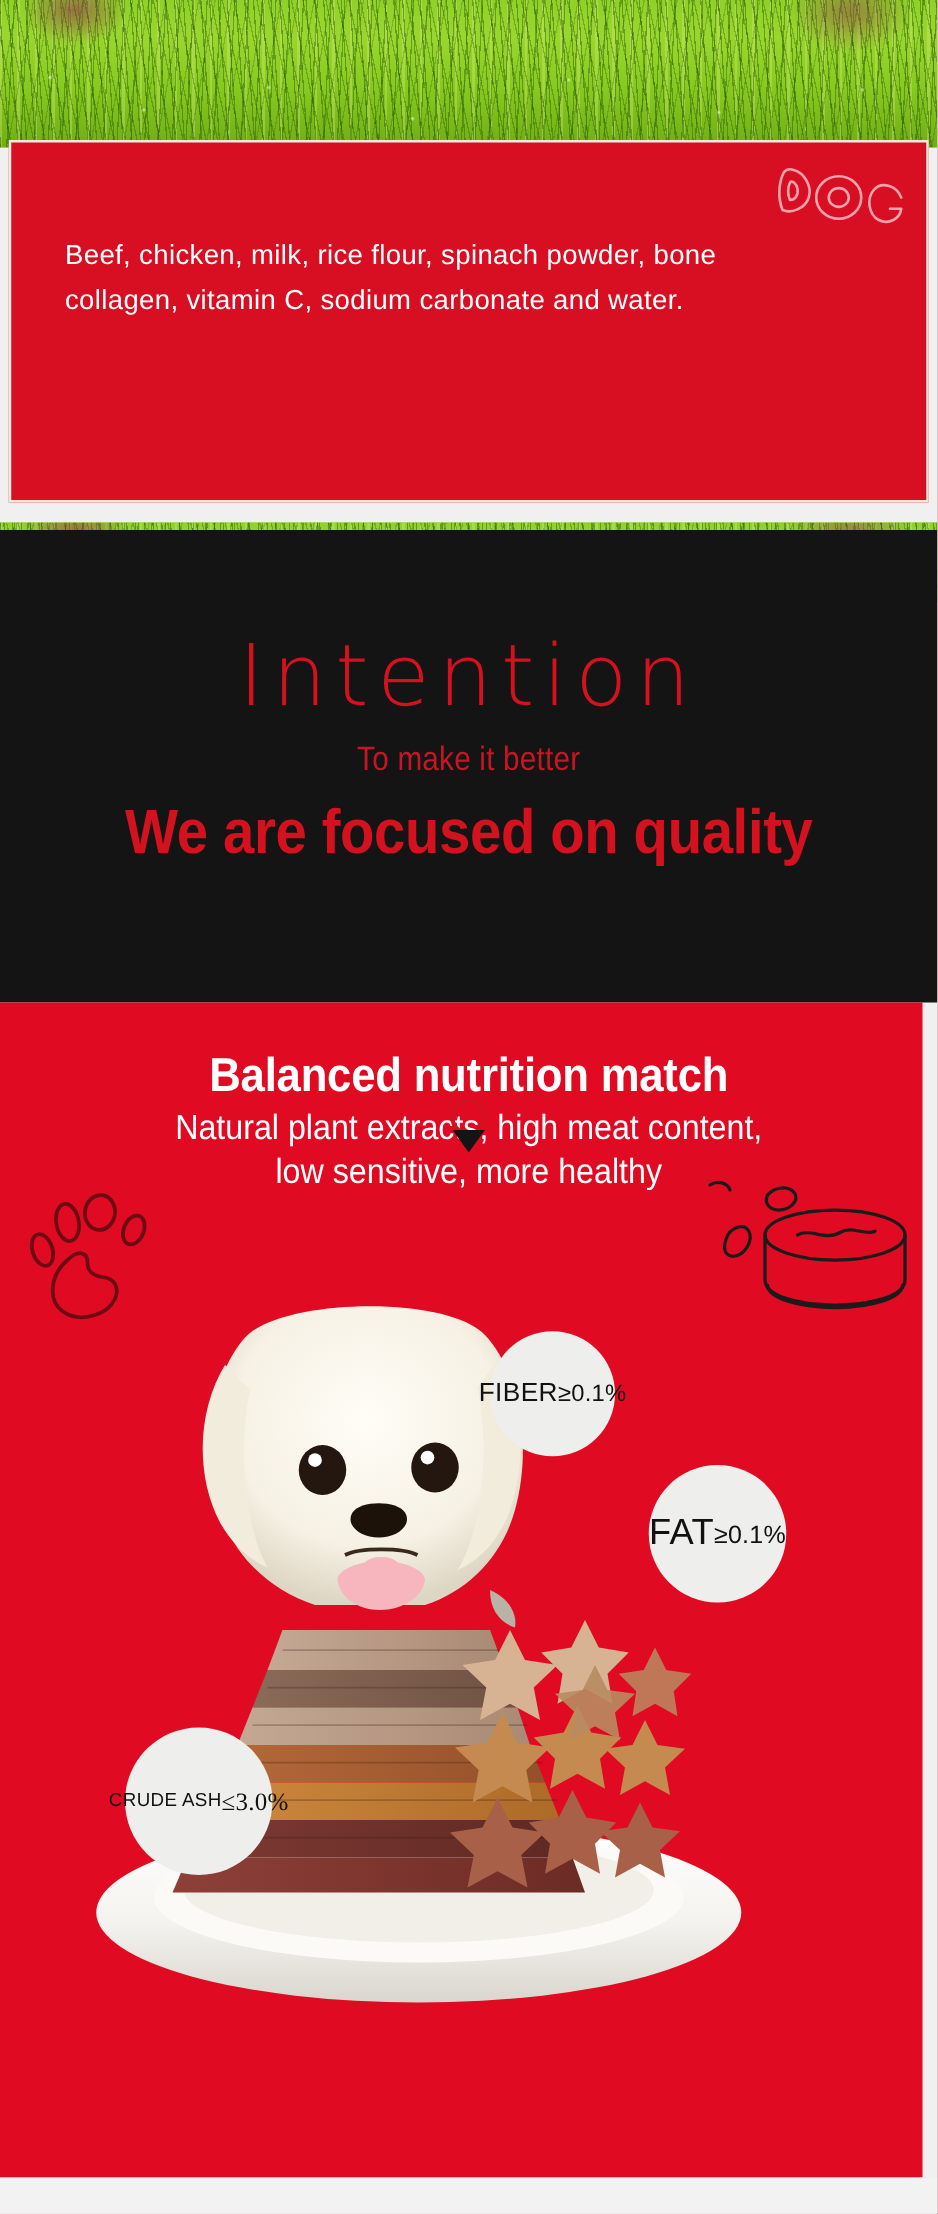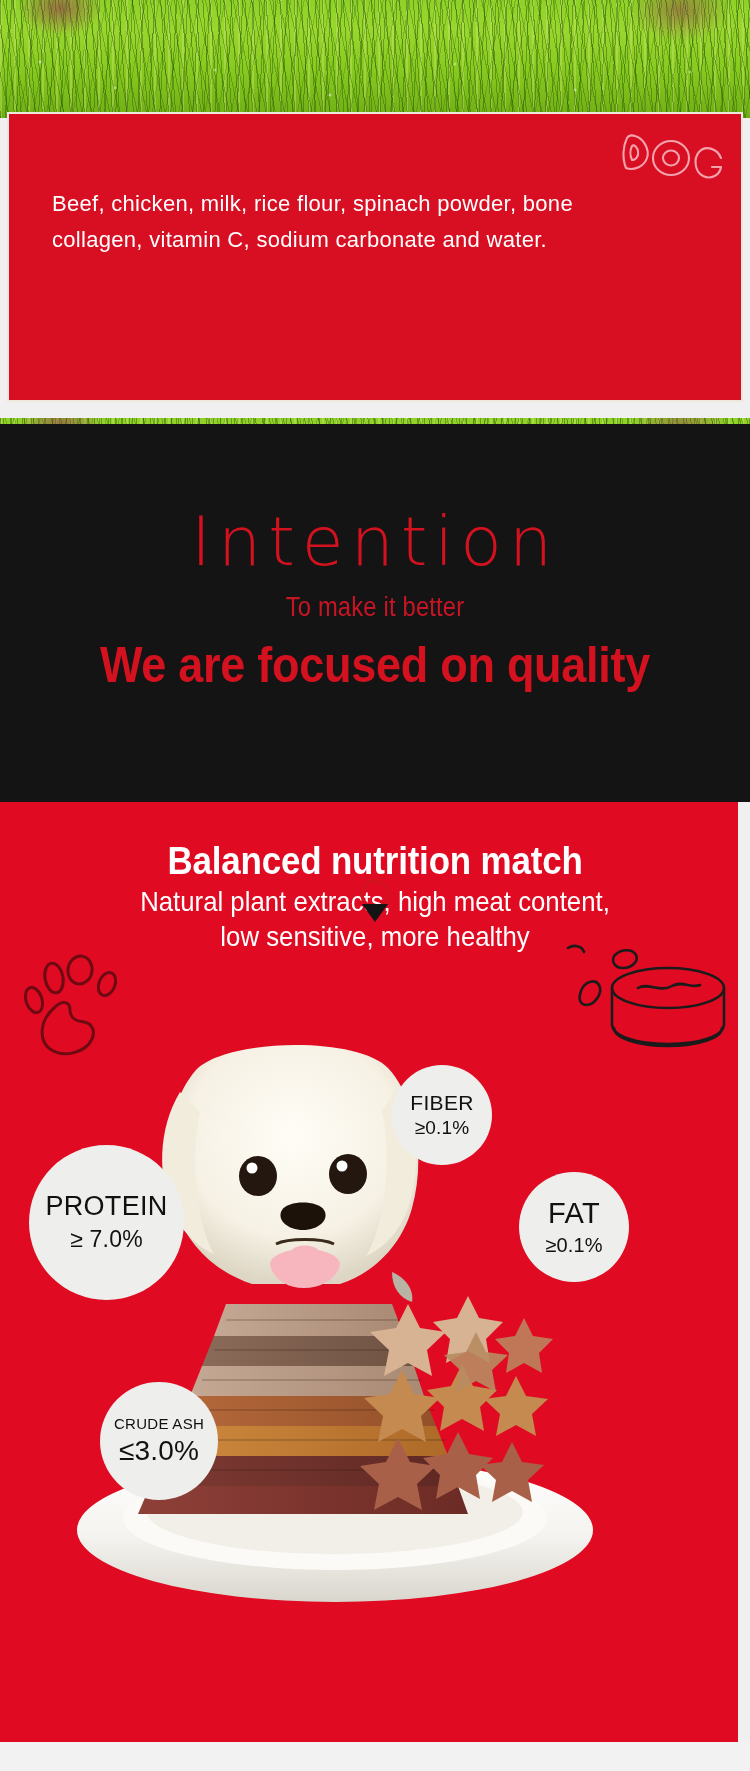--- a/index.html
+++ b/index.html
@@ -212,21 +212,21 @@
     width: 750px;
     height: 790px;
   }
 
   
   .badge {
     position: absolute;
     border-radius: 50%;
     background: #eeeeec;
     display: flex;
-    flex-direction: column;
+    flex-direction: row;
     align-items: center;
     justify-content: center;
     color: #111111;
     z-index: 5;
     box-shadow: 0 0 0 0 rgba(0,0,0,0);
   }
   .badge .b-name {
     font-size: 26px;
     letter-spacing: .3px;
     line-height: 1.15;
@@ -262,21 +262,21 @@
   }
   .badge-fat .b-name { font-size: 29px; }
   .badge-fat .b-val { font-size: 20px; margin-top: 2px; }
   .badge-ash {
     left: 100px;
     top: 1382px;
     width: 118px;
     height: 118px;
   }
   .badge-ash .b-name { font-size: 15px; }
-  .badge-ash .b-val { font-size: 28px; margin-top: 2px; }
+  .badge-ash .b-val { font-size: 20px; margin-top: 2px; font-family: Liberation Serif, serif; }
 
   
   .footer-strip {
     position: absolute;
     left: 0;
     top: 1742px;
     width: 750px;
     height: 29px;
     background: #f2f2f2;
   }
@@ -441,24 +441,20 @@
           <path d="M512 490 l10 20 l22 3 l-16 15 l4 22 l-20 -11 l-20 11 l4 -22 l-16 -15 l22 -3 Z"></path>
         </g>
         <g fill="#b88b62">
           <path d="M476 380 l10 20 l22 3 l-16 15 l4 22 l-20 -11 l-20 11 l4 -22 l-16 -15 l22 -3 Z" opacity=".9"></path>
           <path d="M524 366 l9 18 l20 3 l-14 14 l3 20 l-18 -10 l-18 10 l3 -20 l-14 -14 l20 -3 Z" opacity=".85"></path>
         </g>
       </g>
     </svg>
   </div>
 
-  <div class="badge badge-protein">
-    <div class="b-name">PROTEIN</div>
-    <div class="b-val">≥ 7.0%</div>
-  </div>
 
   <div class="badge badge-fiber">
     <div class="b-name">FIBER</div>
     <div class="b-val">≥0.1%</div>
   </div>
 
   <div class="badge badge-fat">
     <div class="b-name">FAT</div>
     <div class="b-val">≥0.1%</div>
   </div>

